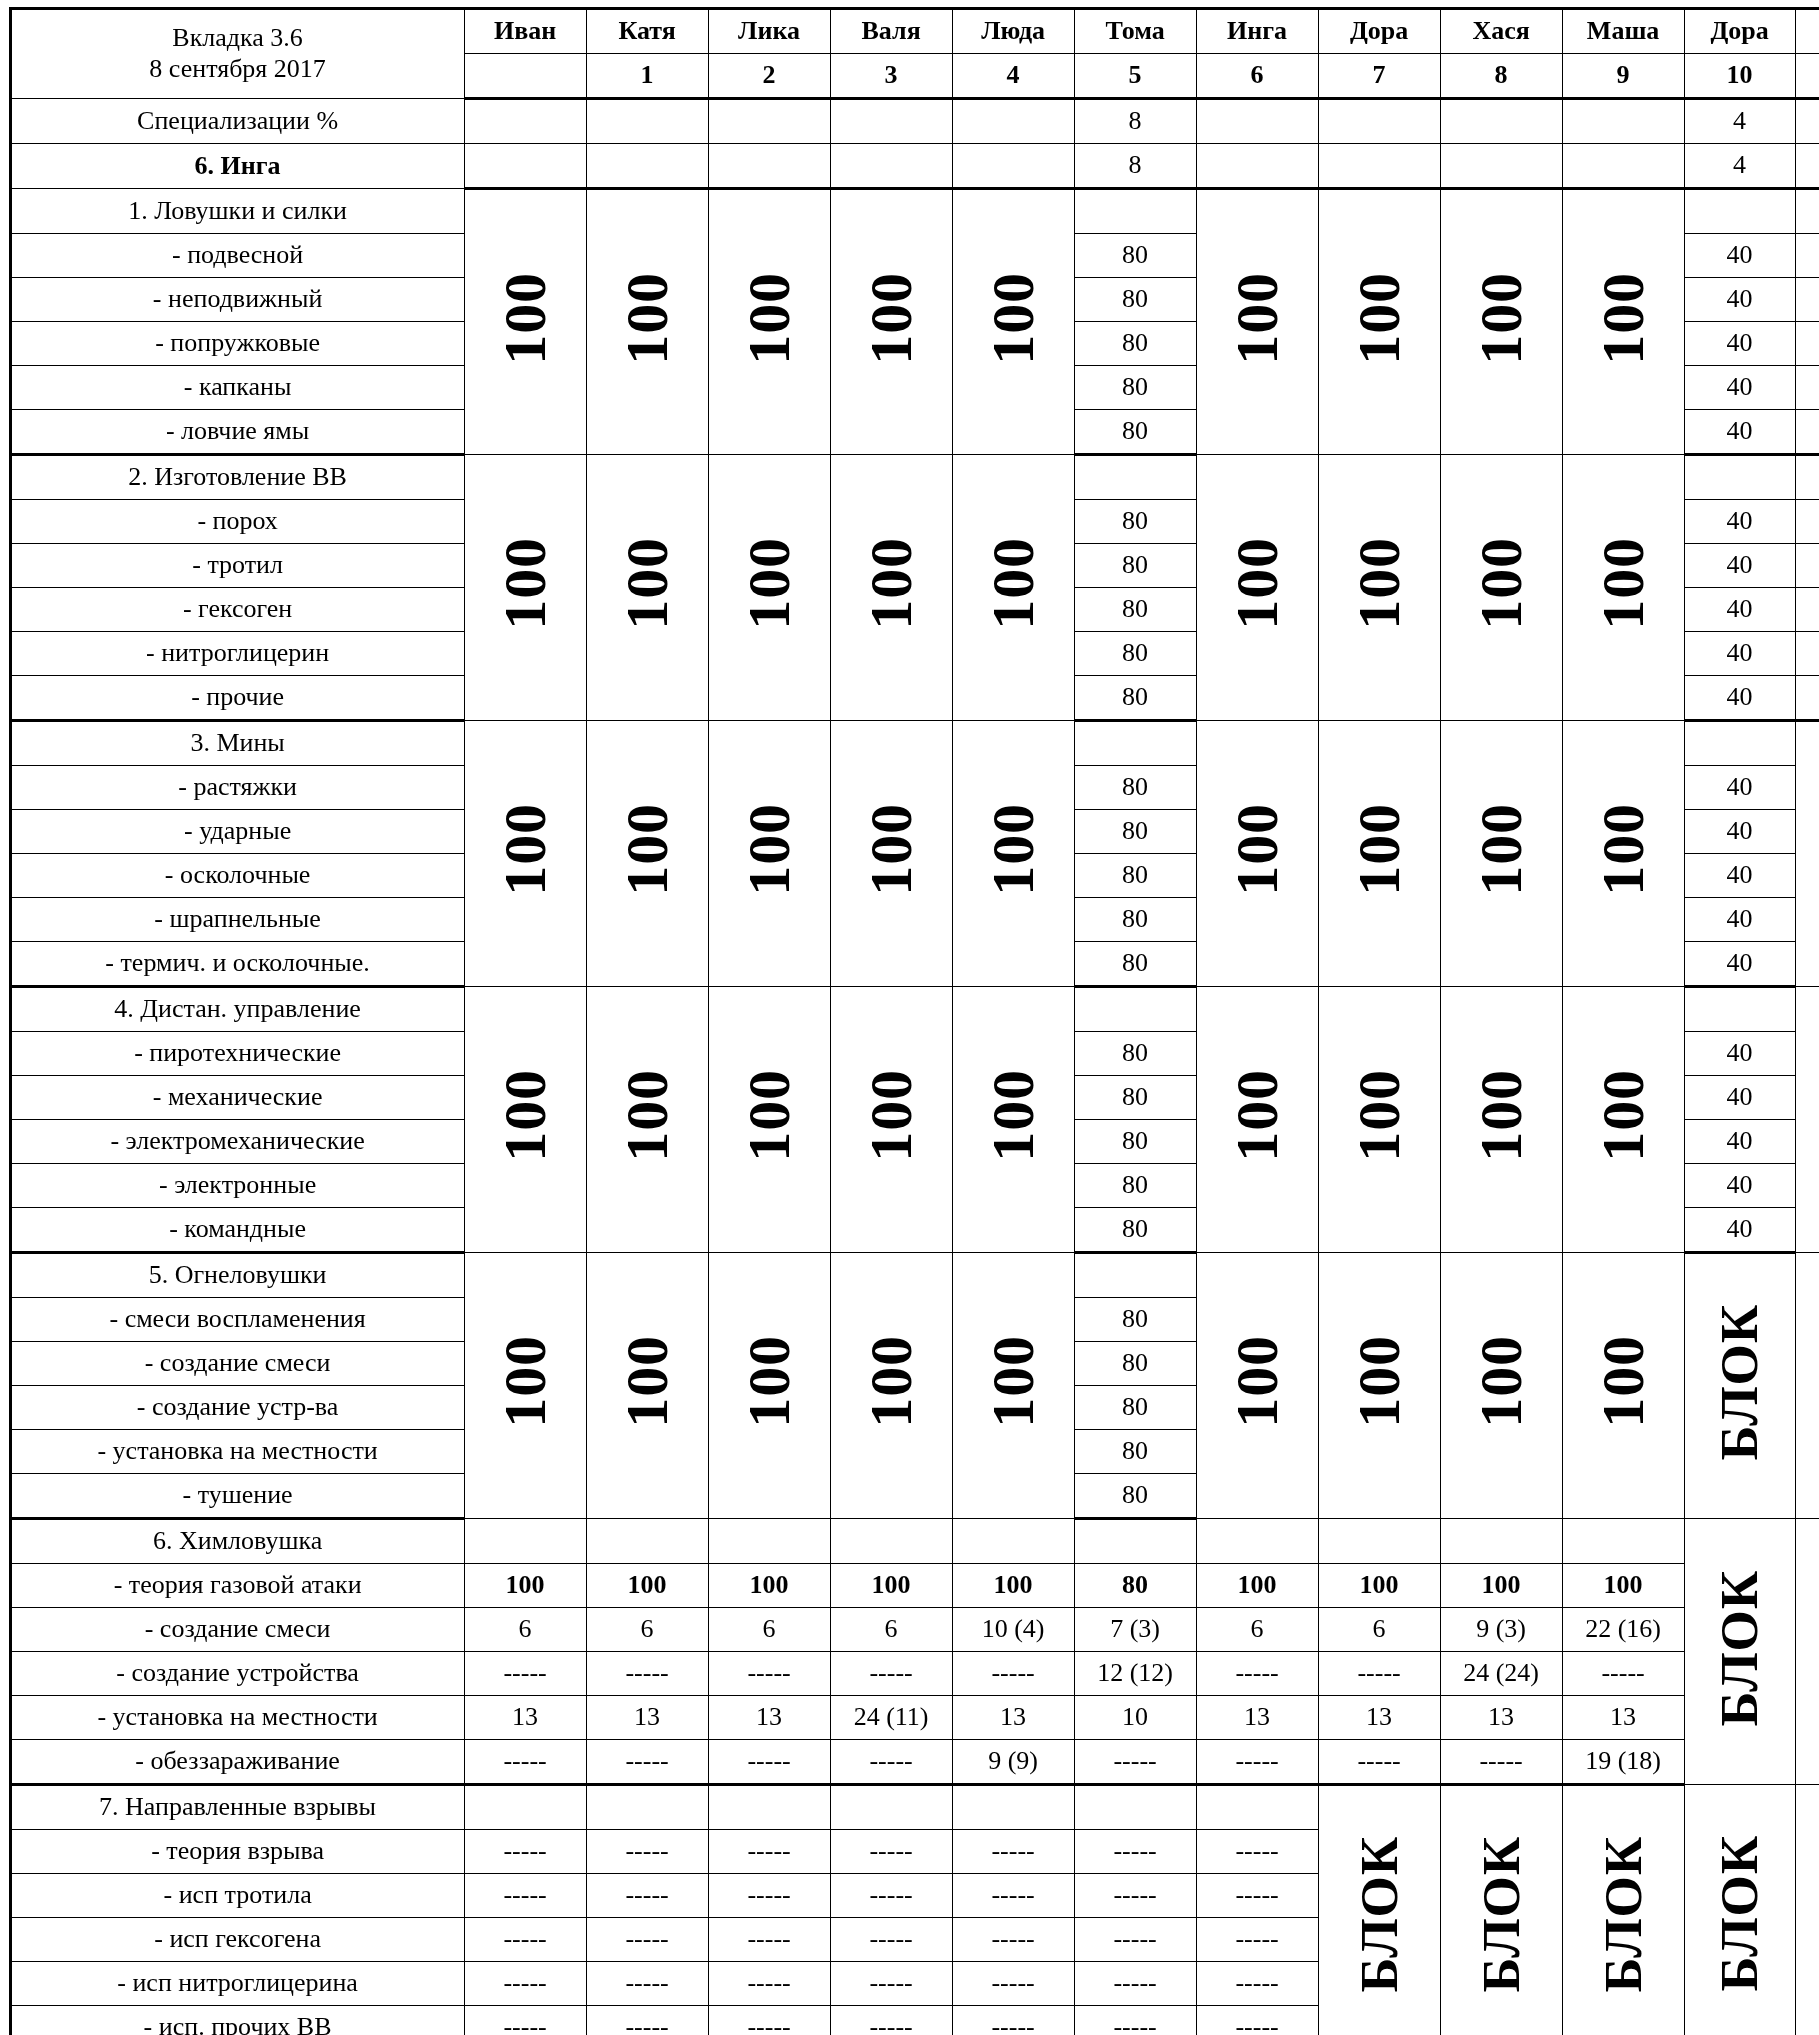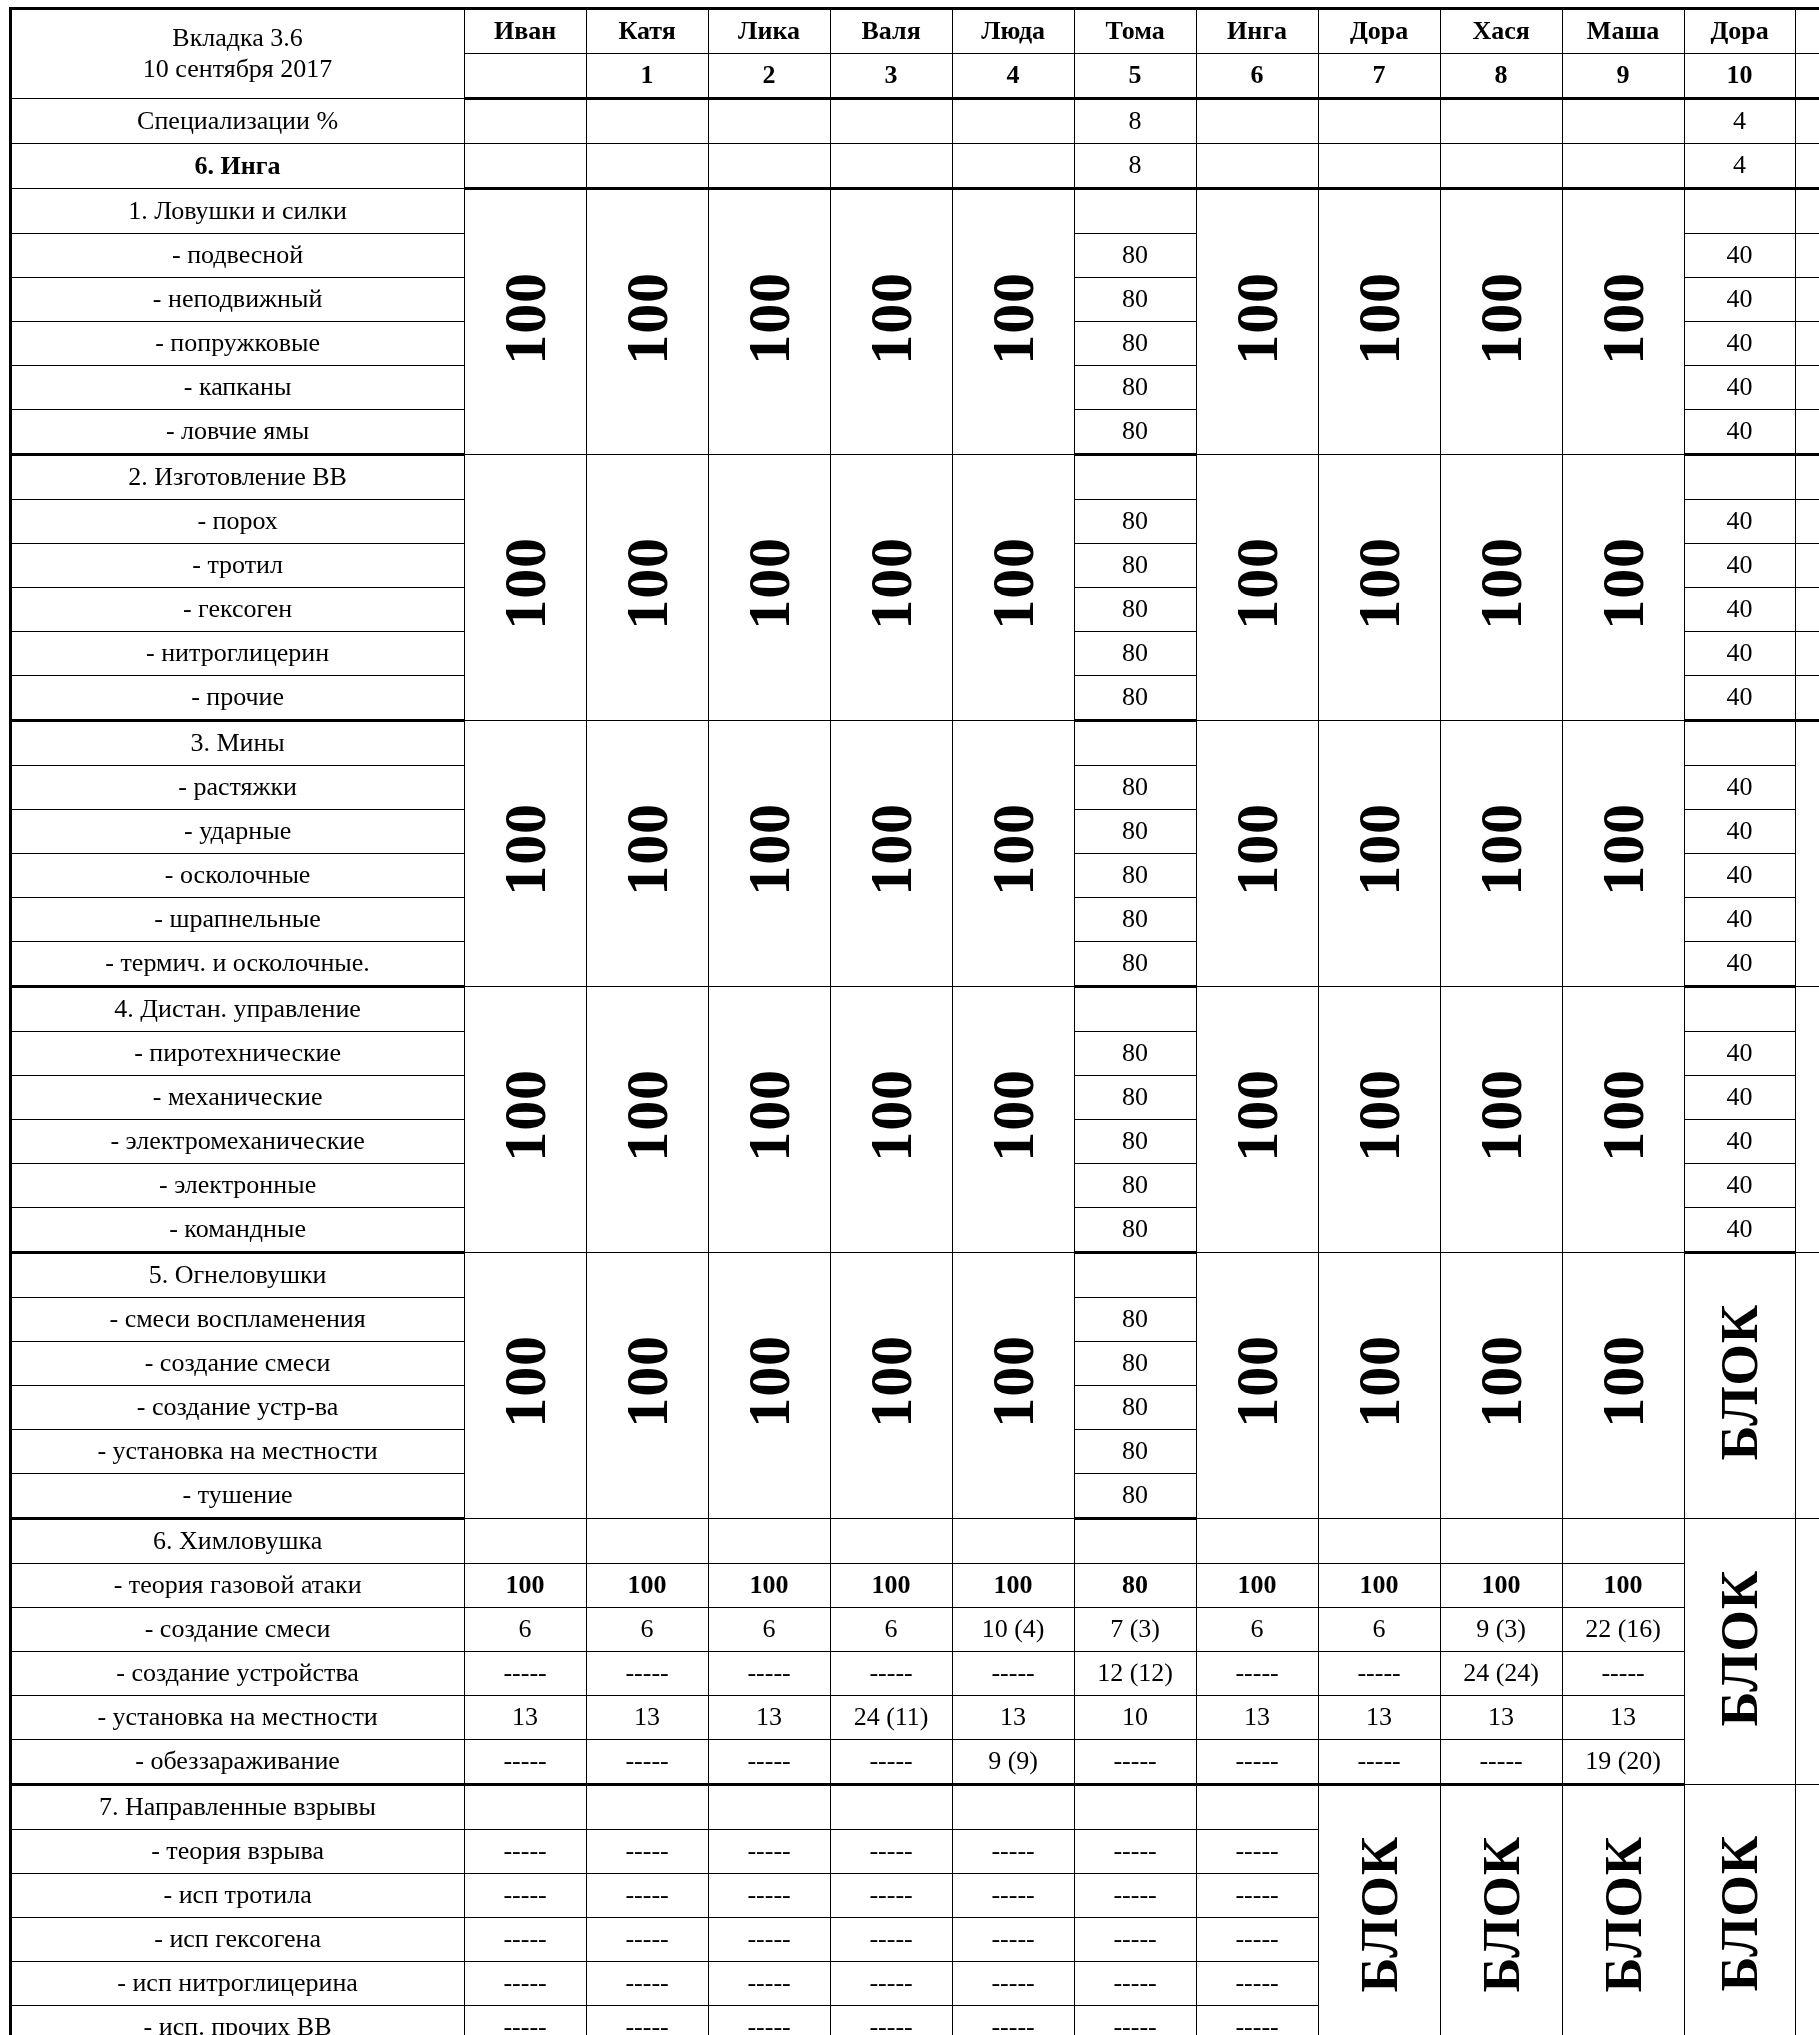--- a/index.html
+++ b/index.html
@@ -98,21 +98,21 @@
         <col class="c-pers">
       <col class="c-pers">
         <col class="c-pers">
         <col class="c-last">
         <col class="c-last">
     </colgroup>
     <tbody id="table-body">
         <tr>
           <td class="title-cell thick-bottom-none" rowspan="2">
             <div>Вкладка 3.6</div>
-            <div>10 сентября 2017</div>
+            <div>8 сентября 2017</div>
           </td>
           <td class="hdr-name">Иван</td>
           <td class="hdr-name">Катя</td>
           <td class="hdr-name">Лика</td>
           <td class="hdr-name">Валя</td>
           <td class="hdr-name">Люда</td>
           <td class="hdr-name">Тома</td>
           <td class="hdr-name">Инга</td>
           <td class="hdr-name">Дора</td>
           <td class="hdr-name">Хася</td>
@@ -440,21 +440,21 @@
           <td class="label thick-bottom">- обеззараживание</td>
           <td class="thick-bottom">-----</td>
           <td class="thick-bottom">-----</td>
           <td class="thick-bottom">-----</td>
           <td class="thick-bottom">-----</td>
           <td class="thick-bottom">9 (9)</td>
           <td class="thick-bottom">-----</td>
           <td class="thick-bottom">-----</td>
           <td class="thick-bottom">-----</td>
           <td class="thick-bottom">-----</td>
-          <td class="thick-bottom">19 (20)</td>
+          <td class="thick-bottom">19 (18)</td>
         </tr>
         <tr>
           <td class="label">7. Направленные взрывы</td>
           <td class="empty"></td>
           <td class="empty"></td>
           <td class="empty"></td>
           <td class="empty"></td>
           <td class="empty"></td>
           <td class="empty"></td>
           <td class="empty"></td>

